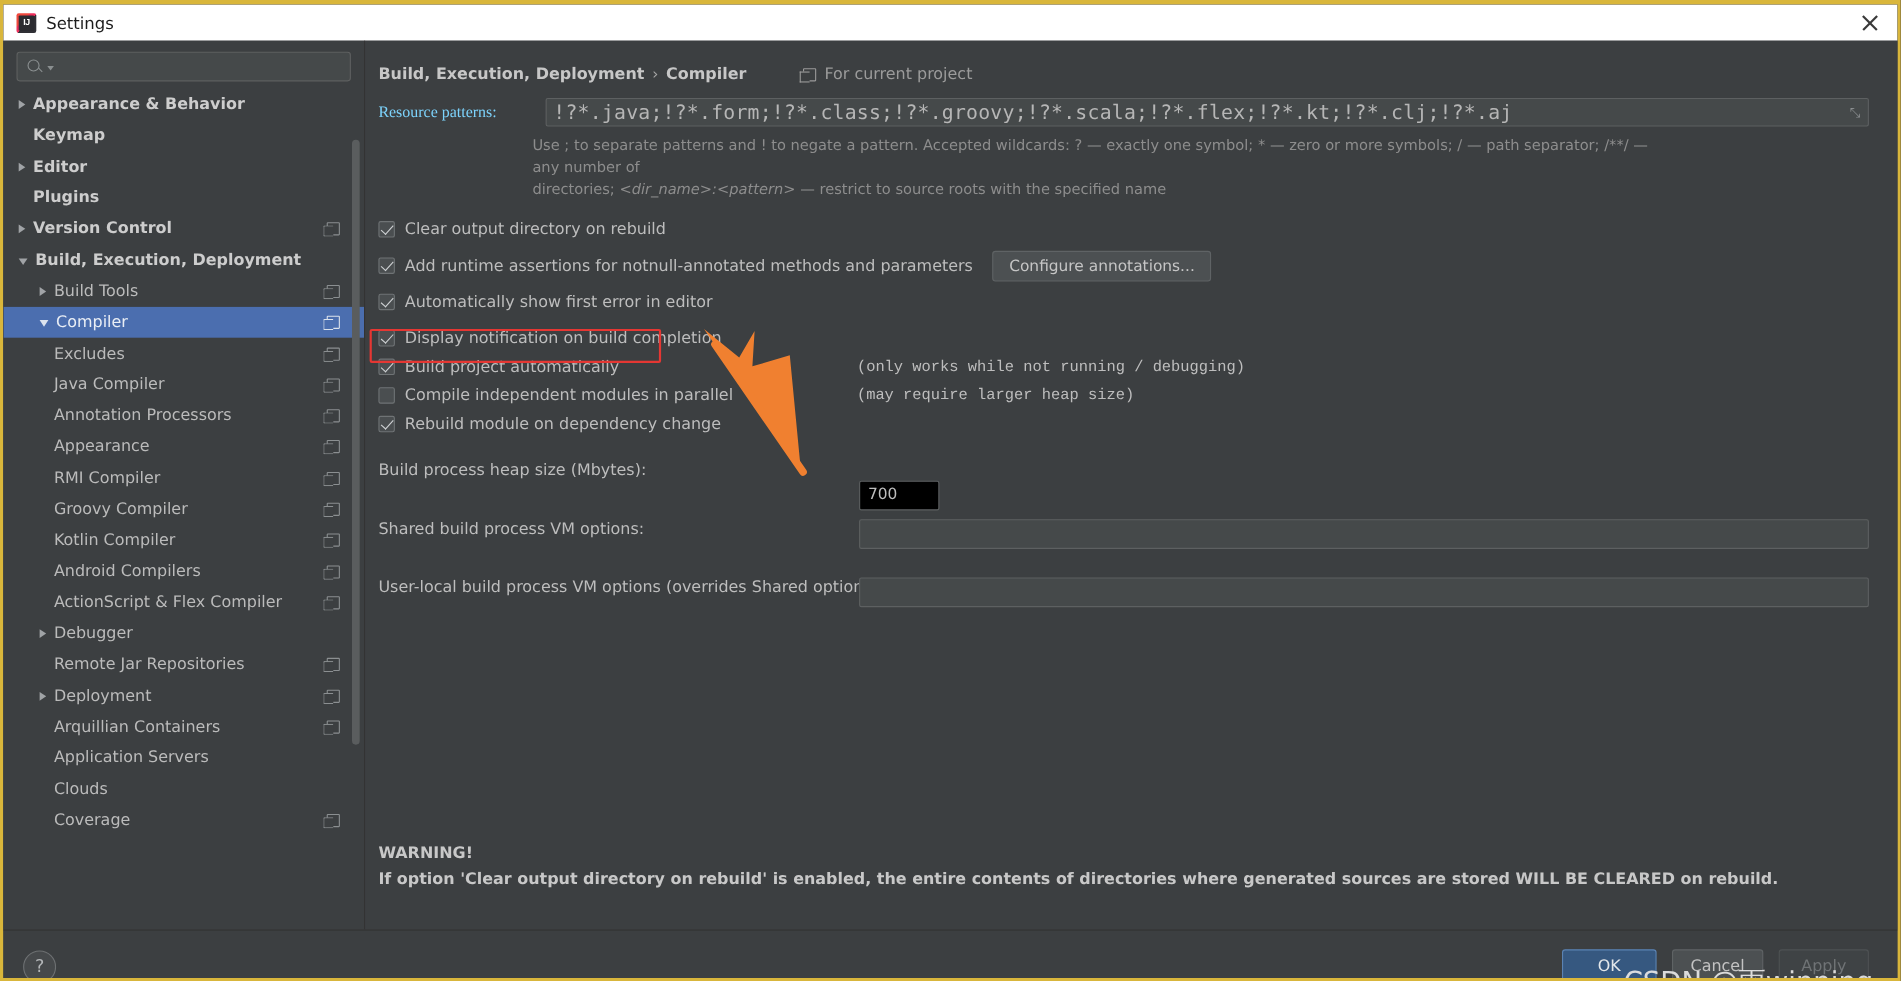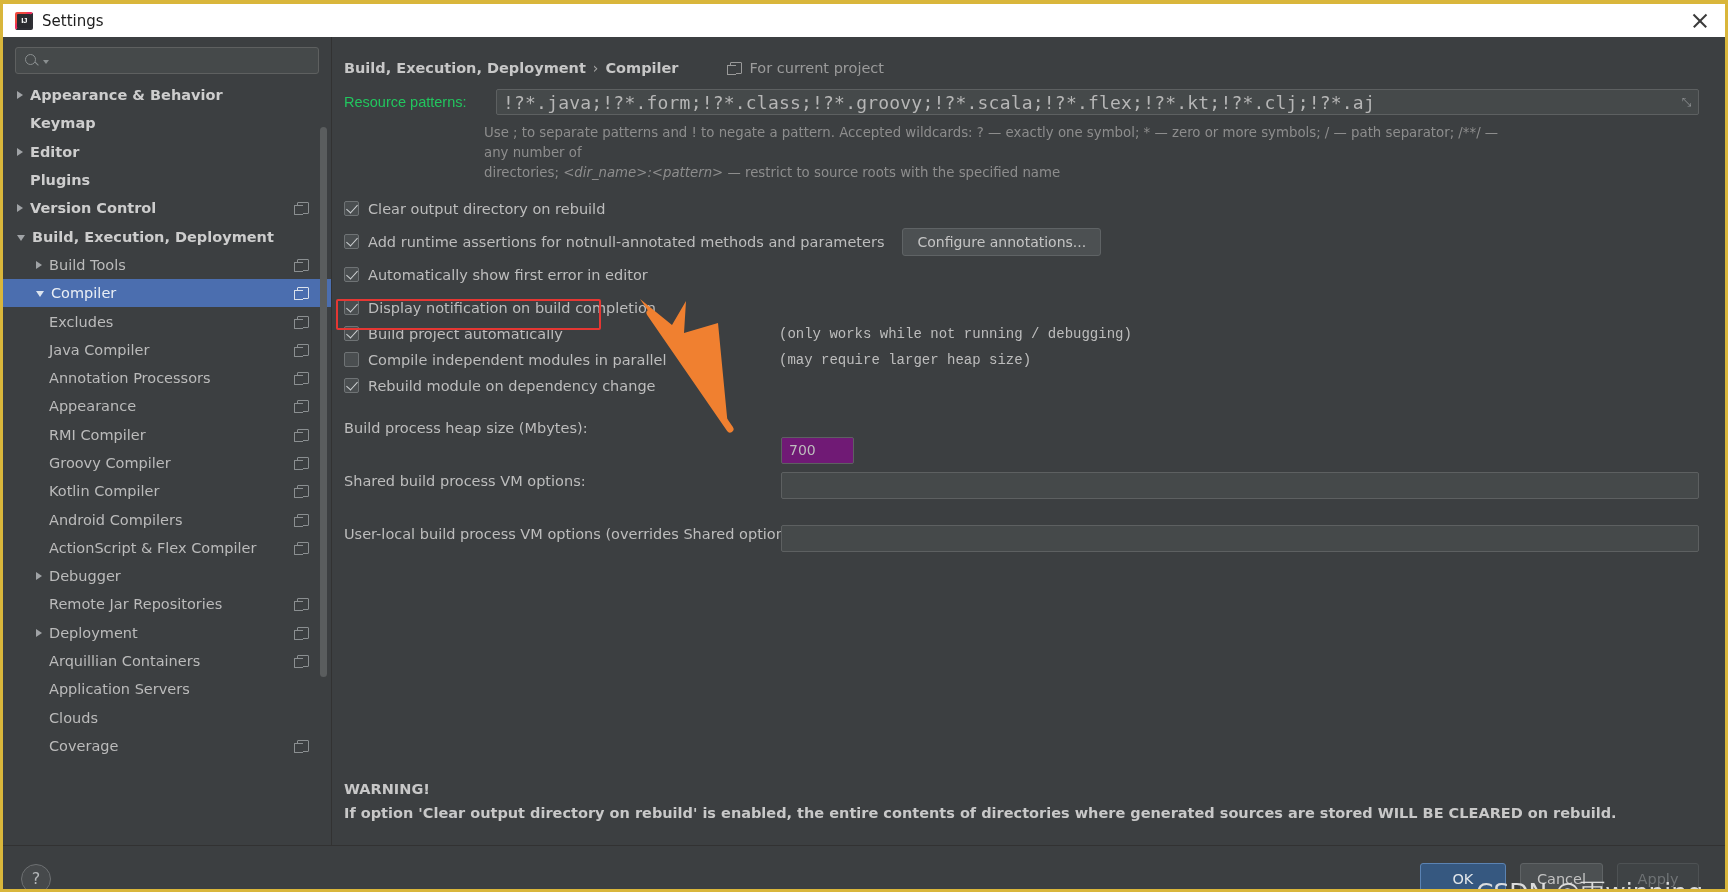--- a/index.html
+++ b/index.html
@@ -268,22 +268,22 @@
     border-right: none;
     background: #3c3f41;
   }
   .scope-txt {
     font-size: 14.5px;
     color: #9b9b9b;
     font-family: "DejaVu Sans", sans-serif;
   }
   .lbl {
     font-size: 14.5px;
-    color: #22c55e;
-    font-family: Liberation Sans, sans-serif;
+    color: #7dd3fc;
+    font-family: Liberation Serif, serif;
     white-space: nowrap;
   }
 
   
   .res-row {
     display: flex;
     align-items: center;
     padding: 10px 26px 0 12px;
   }
   .res-lbl { width: 152px; }
@@ -387,21 +387,21 @@
     align-items: center;
     padding-left: 12px;
     margin-top: 22px;
   }
   .f-lbl { font-size: 14.5px; color: #bdbdbd; font-family: "DejaVu Sans", sans-serif; }
   .heap-field {
     position: absolute;
     left: 437px;
     width: 73px;
     height: 27px;
-    background: #701a75;
+    background: #000000;
     border: 1px solid #5d6061;
     border-radius: 2px;
     color: #bdbdbd;
     font-size: 14px;
     padding: 0 7px;
     font-family: "DejaVu Sans", sans-serif;
     outline: none;
     display: flex; align-items: center;
   }
   .vm-field {
@@ -411,21 +411,21 @@
     height: 27px;
     background: #45494a;
     border: 1px solid #5d6061;
     border-radius: 2px;
   }
   .f-wrap { position: relative; height: 27px; }
 
   .warn {
     position: absolute;
     left: 12px;
-    bottom: 24px;
+    bottom: 37px;
     font-family: "DejaVu Sans", sans-serif;
   }
   .warn-t {
     font-size: 14.5px;
     font-weight: bold;
     color: #c8c8c8;
     margin-bottom: 8px;
   }
   .warn-b {
     font-size: 14.5px;

